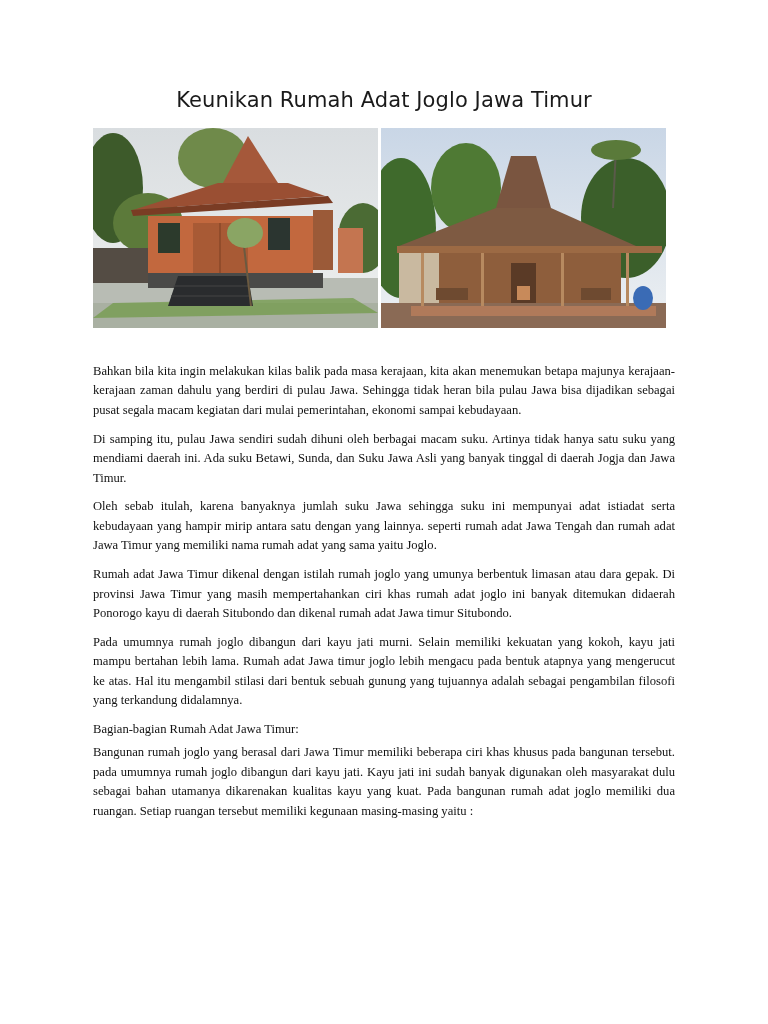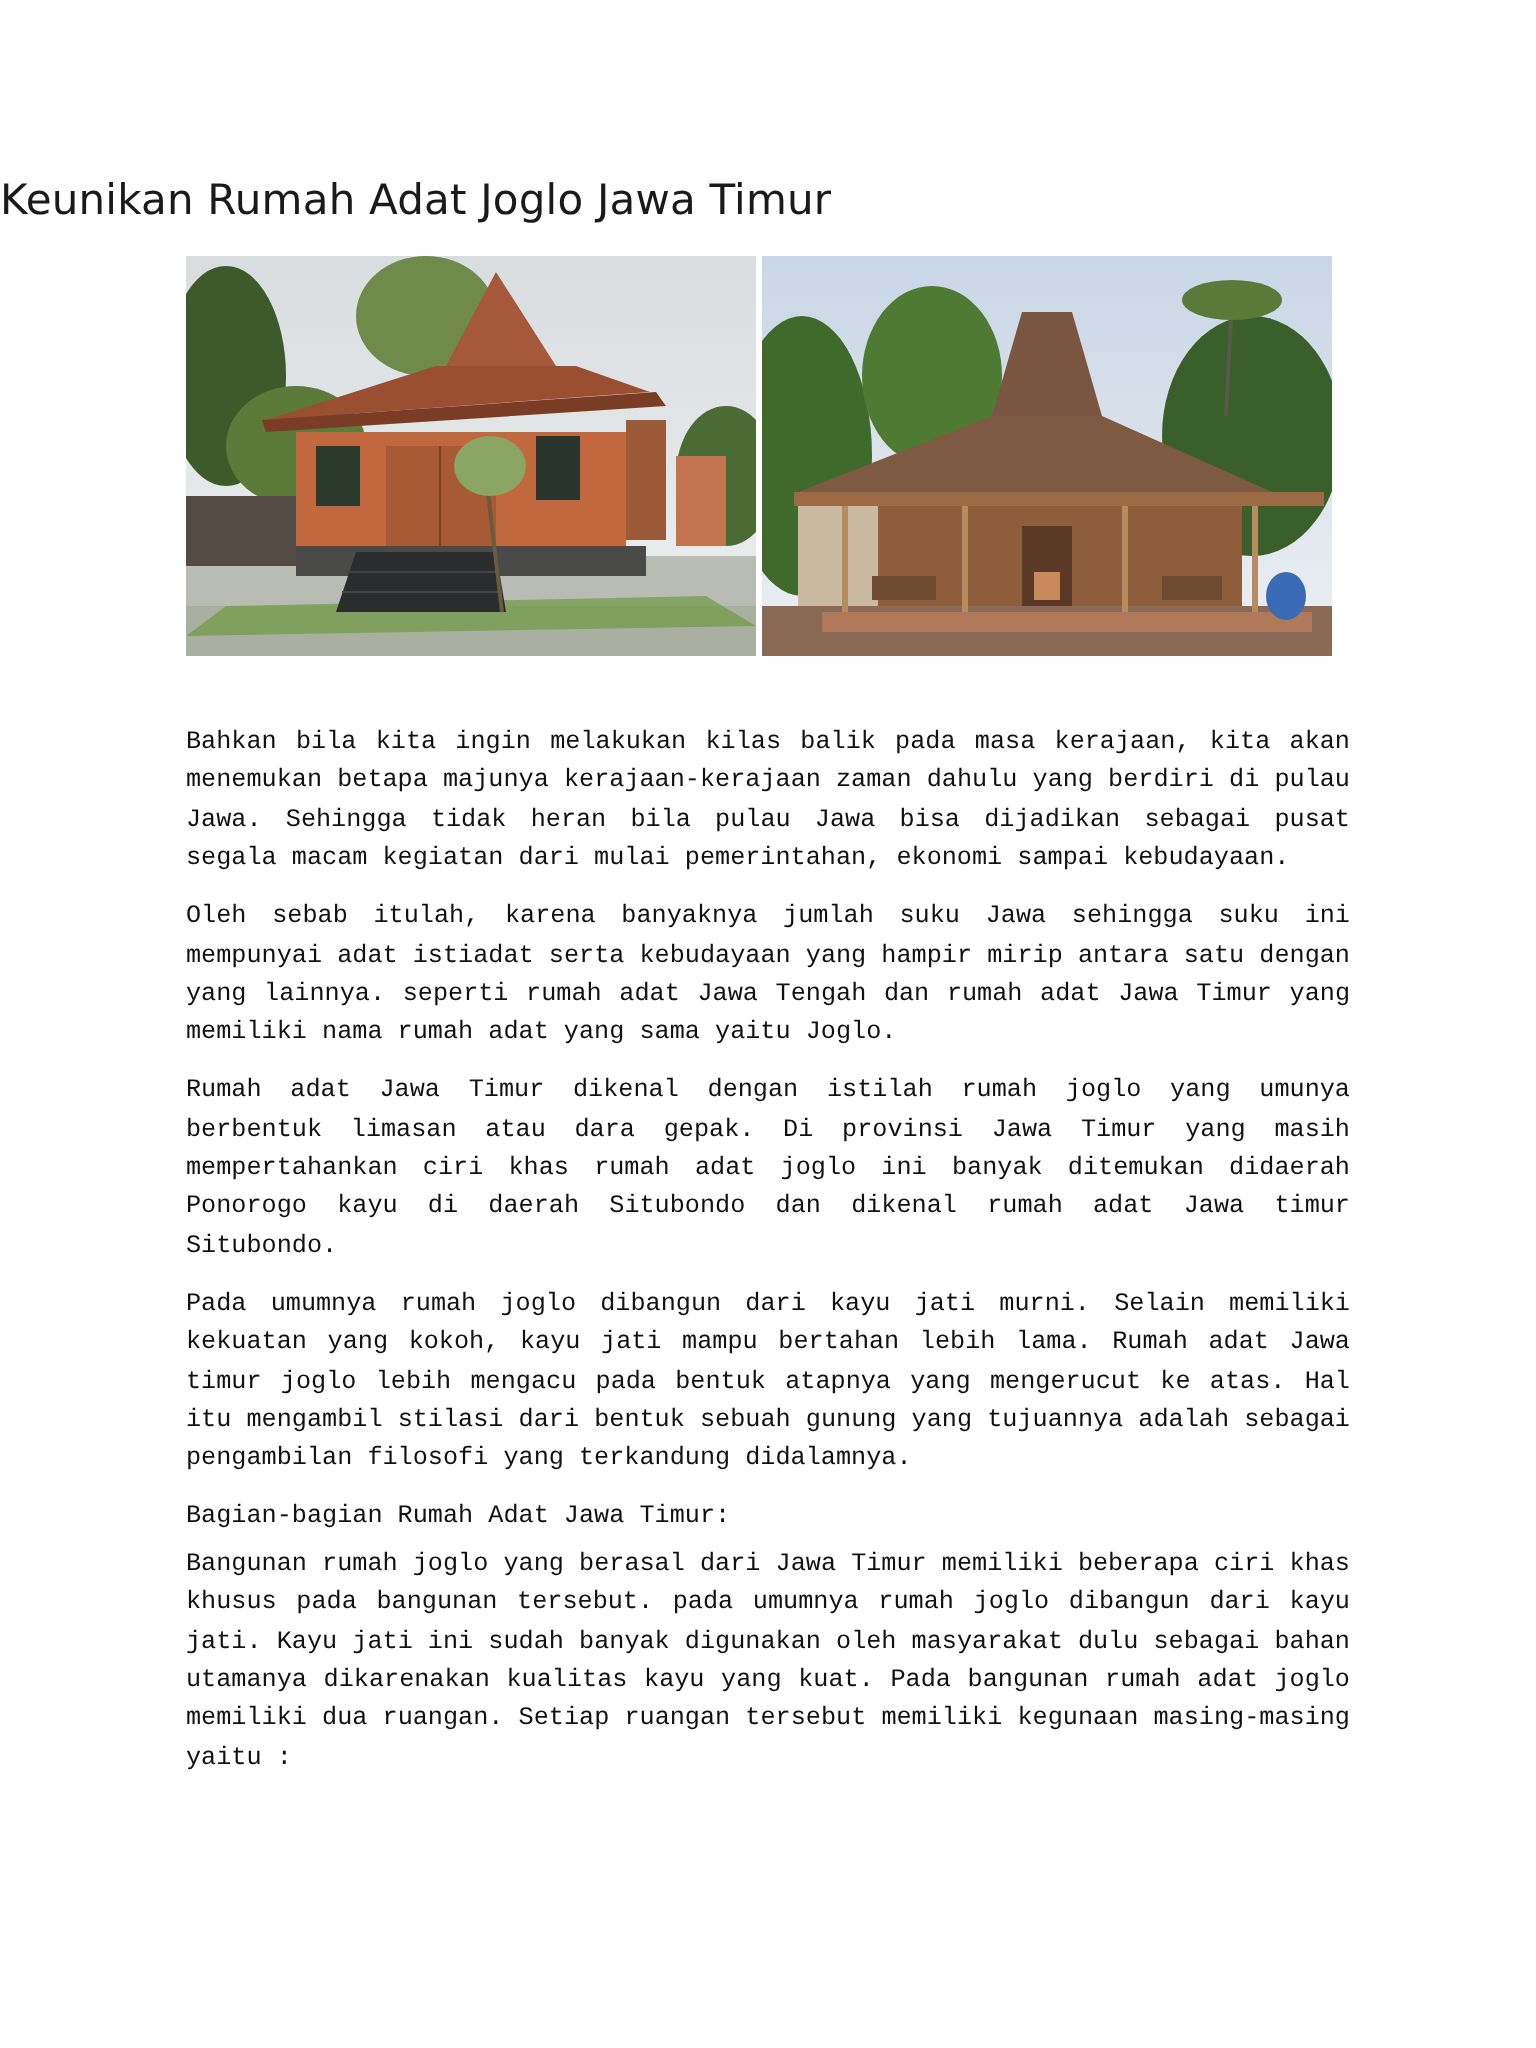--- a/index.html
+++ b/index.html
@@ -1,25 +1,25 @@
 <!DOCTYPE html>
 <html><head>
 <meta charset="utf-8">
 <style>
   html, body { margin:0; padding:0; background:#ffffff; }
   body { width:768px; height:1024px; position:relative; overflow:hidden;
          font-family:"Liberation Sans", sans-serif; color:#111; }
-  .page-title { position:absolute; left:0; top:88px; width:768px; text-align:left;
+  .page-title { position:absolute; left:0; top:88px; width:768px; text-align:center;
          font-family:"DejaVu Sans", sans-serif; font-size:21px; color:#1a1a1a; letter-spacing:0.1px; }
   .photo { position:absolute; top:128px; height:200px; overflow:hidden; }
   .photo svg { display:block; width:100%; height:100%; }
   #photo-left { left:93px; width:285px; }
   #photo-right { left:381px; width:285px; }
   .body-text { position:absolute; left:93px; width:582px; top:362px; }
-  .body-text p { margin:0 0 9.5px 0; font-family:Liberation Mono, monospace;
+  .body-text p { margin:0 0 9.5px 0; font-family:Liberation Serif, serif;
          font-size:12.6px; line-height:19.4px; text-align:justify; color:#111; }
   .body-text p.heading { margin-bottom:4px; }
 </style>
 </head>
 <body>
 
 <div>
   <div class="page-title">Keunikan Rumah Adat Joglo Jawa Timur</div>
 
   <div class="photo" id="photo-left">
@@ -104,19 +104,20 @@
       <rect x="200" y="160" width="30" height="12" fill="#6e4a30"></rect>
 
       <rect x="30" y="178" width="245" height="10" fill="#b07a5a"></rect>
 
       <ellipse cx="262" cy="170" rx="10" ry="12" fill="#3a6bb5"></ellipse>
     </svg>
   </div>
 
   <div class="body-text">
     <p>Bahkan bila kita ingin melakukan kilas balik pada masa kerajaan, kita akan menemukan betapa majunya kerajaan-kerajaan zaman dahulu yang berdiri di pulau Jawa. Sehingga tidak heran bila pulau Jawa bisa dijadikan sebagai pusat segala macam kegiatan dari mulai pemerintahan, ekonomi sampai kebudayaan.</p>
+    <p>Di samping itu, pulau Jawa sendiri sudah dihuni oleh berbagai macam suku. Artinya tidak hanya satu suku yang mendiami daerah ini. Ada suku Betawi, Sunda, dan Suku Jawa Asli yang banyak tinggal di daerah Jogja dan Jawa Timur.</p>
     <p>Oleh sebab itulah, karena banyaknya jumlah suku Jawa sehingga suku ini mempunyai adat istiadat serta kebudayaan yang hampir mirip antara satu dengan yang lainnya. seperti rumah adat Jawa Tengah dan rumah adat Jawa Timur yang memiliki nama rumah adat yang sama yaitu Joglo.</p>
     <p>Rumah adat Jawa Timur dikenal dengan istilah rumah joglo yang umunya berbentuk limasan atau dara gepak. Di provinsi Jawa Timur yang masih mempertahankan ciri khas rumah adat joglo ini banyak ditemukan didaerah Ponorogo kayu di daerah Situbondo dan dikenal rumah adat Jawa timur Situbondo.</p>
     <p>Pada umumnya rumah joglo dibangun dari kayu jati murni. Selain memiliki kekuatan yang kokoh, kayu jati mampu bertahan lebih lama. Rumah adat Jawa timur joglo lebih mengacu pada bentuk atapnya yang mengerucut ke atas. Hal itu mengambil stilasi dari bentuk sebuah gunung yang tujuannya adalah sebagai pengambilan filosofi yang terkandung didalamnya.</p>
     <p class="heading">Bagian-bagian Rumah Adat Jawa Timur:</p>
     <p>Bangunan rumah joglo yang berasal dari Jawa Timur memiliki beberapa ciri khas khusus pada bangunan tersebut. pada umumnya rumah joglo dibangun dari kayu jati. Kayu jati ini sudah banyak digunakan oleh masyarakat dulu sebagai bahan utamanya dikarenakan kualitas kayu yang kuat. Pada bangunan rumah adat joglo memiliki dua ruangan. Setiap ruangan tersebut memiliki kegunaan masing-masing yaitu :</p>
   </div>
 </div>
 
 </body></html>

